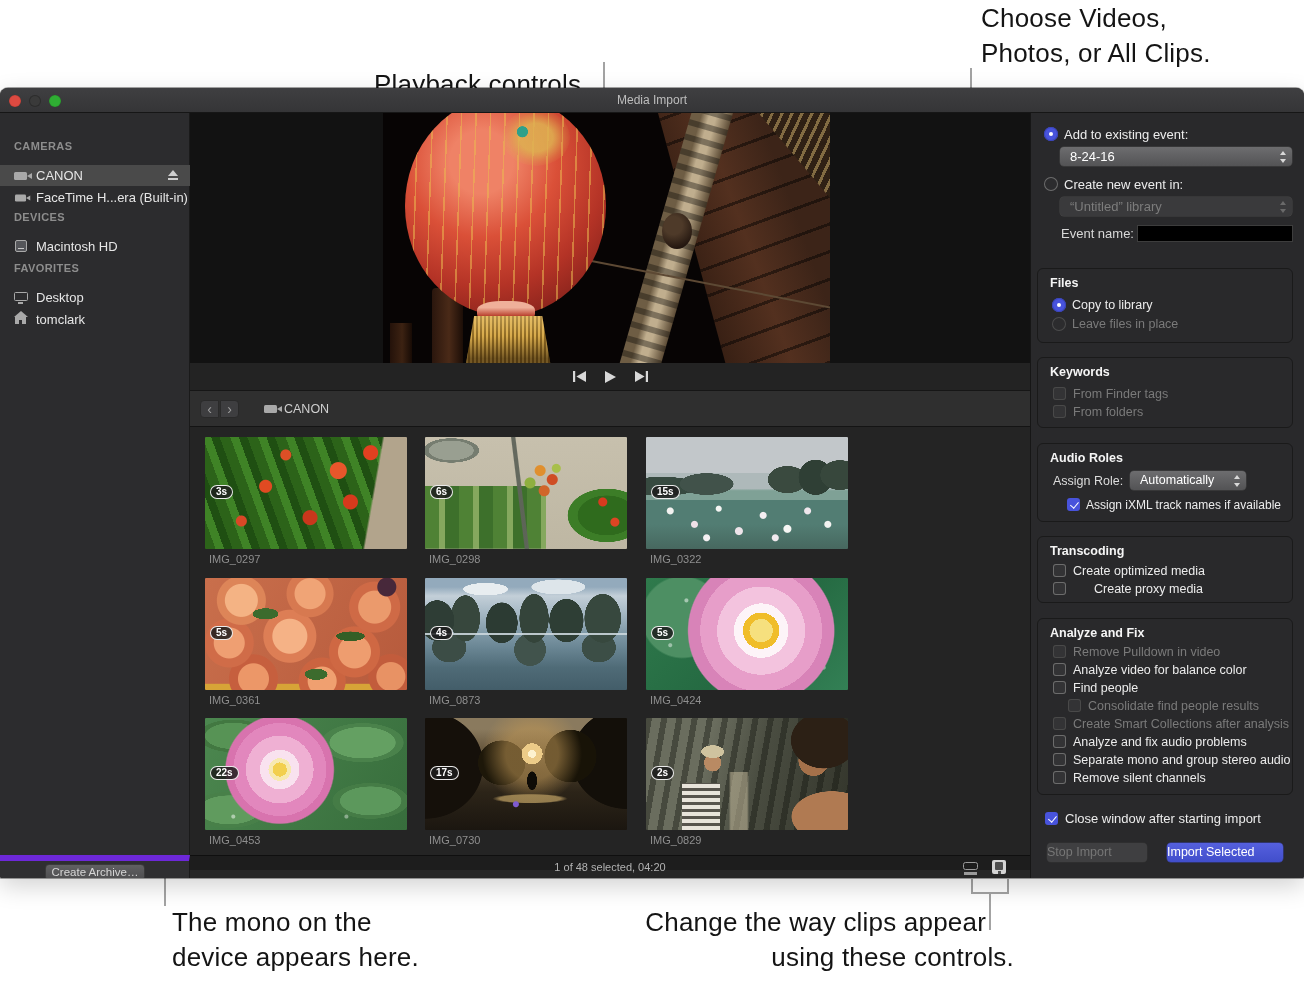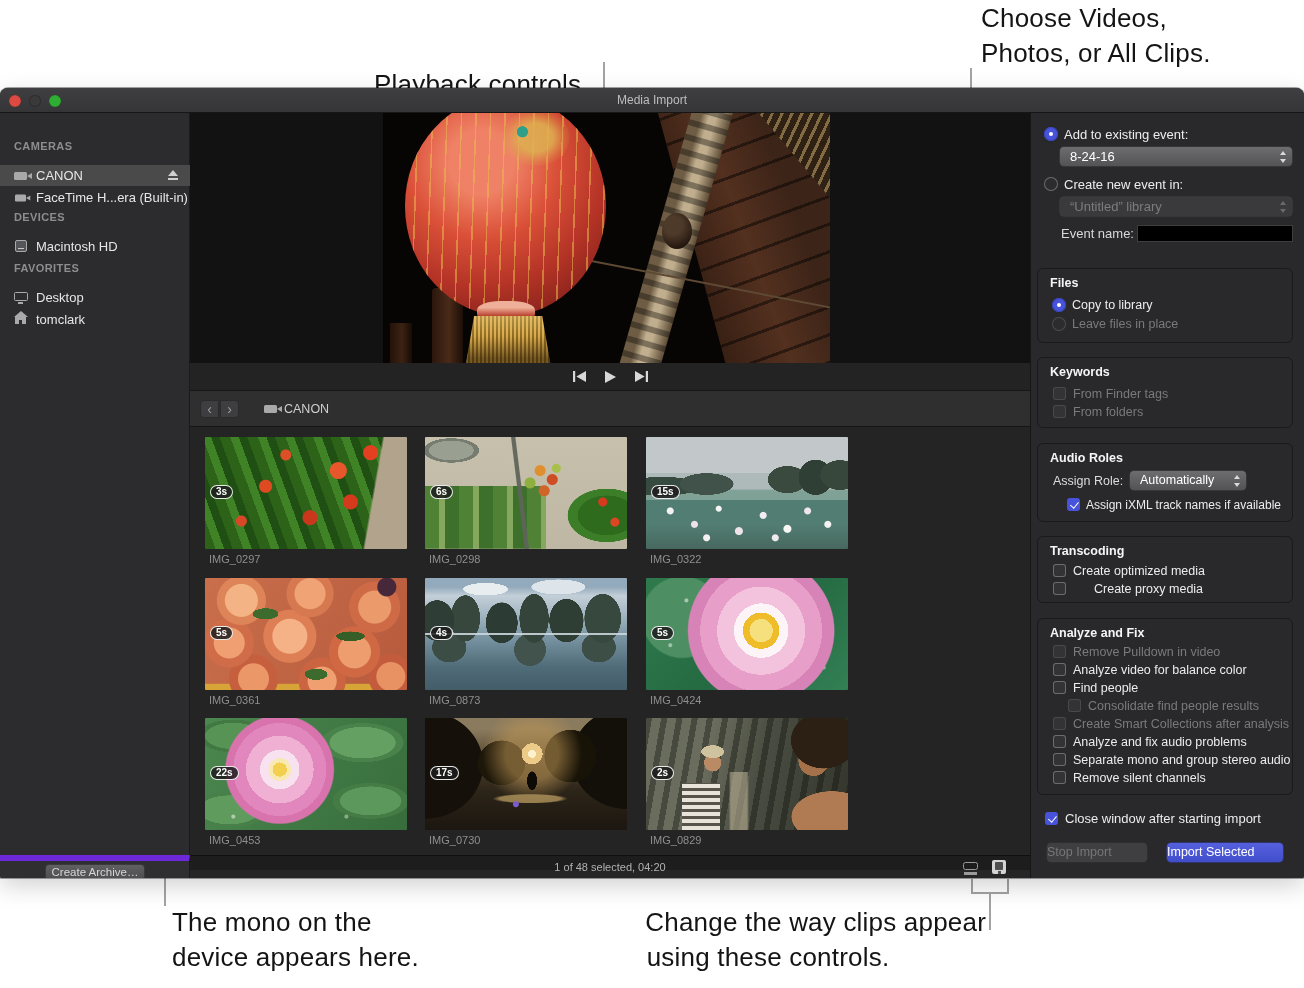--- a/index.html
+++ b/index.html
@@ -278,21 +278,21 @@
 <body>
 
 <div class="stage">
 
   <div class="ann" style="left:374px; top:31px;margin-top:36px;">Playback controls</div>
   <div class="ann" style="left:981px; top:1px;">Choose Videos,</div>
   <div class="ann" style="left:981px; top:36px;">Photos, or All Clips.</div>
   <div class="ann" style="left:172px; top:905px;">The mono on the</div>
   <div class="ann" style="left:172px; top:940px;">device appears here.</div>
   <div class="ann" style="left:600px; top:905px; width:386px; text-align:right;">Change the way clips appear</div>
-  <div class="ann" style="left:575px; top:940px; width:386px; text-align:center;">using these controls.</div>
+  <div class="ann" style="left:628px; top:940px; width:386px; text-align:right;">using these controls.</div>
 
   <div class="ann-line" style="left:603px; top:62px; width:2px; height:290px;"></div>
   <div class="ann-line" style="left:565px; top:351px; width:82px; height:2px;"></div>
   <div class="ann-line" style="left:565px; top:351px; width:2px; height:12px;"></div>
   <div class="ann-line" style="left:645px; top:351px; width:2px; height:12px;"></div>
 
   <div class="ann-line" style="left:970px; top:68px; width:2px; height:331px;"></div>
 
   <div class="ann-line" style="left:164px; top:632px; width:27px; height:2px;"></div>
   <div class="ann-line" style="left:164px; top:632px; width:2px; height:274px;"></div>

